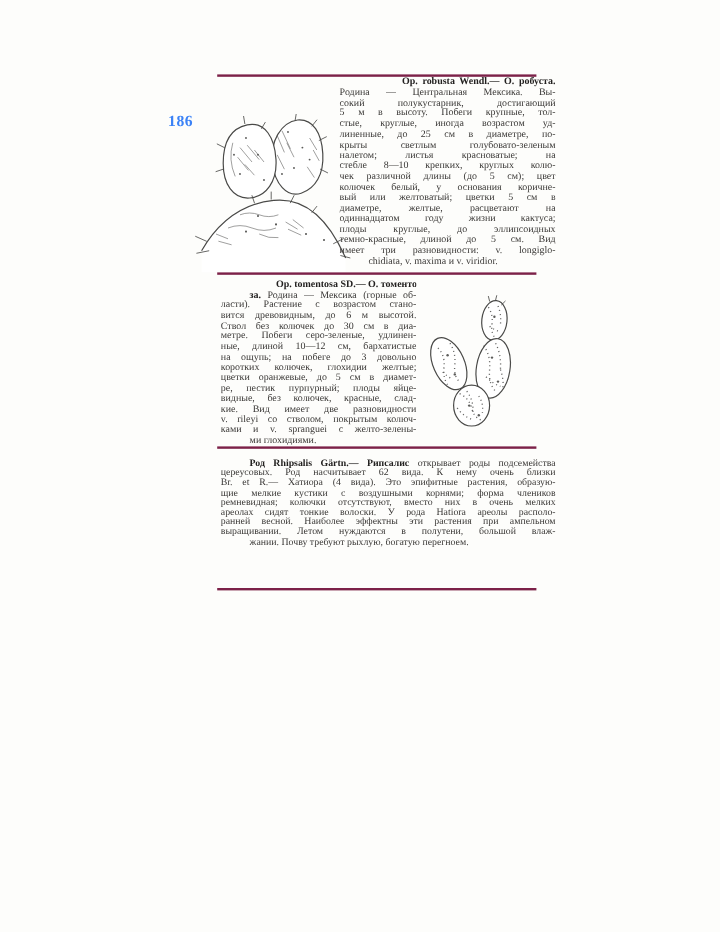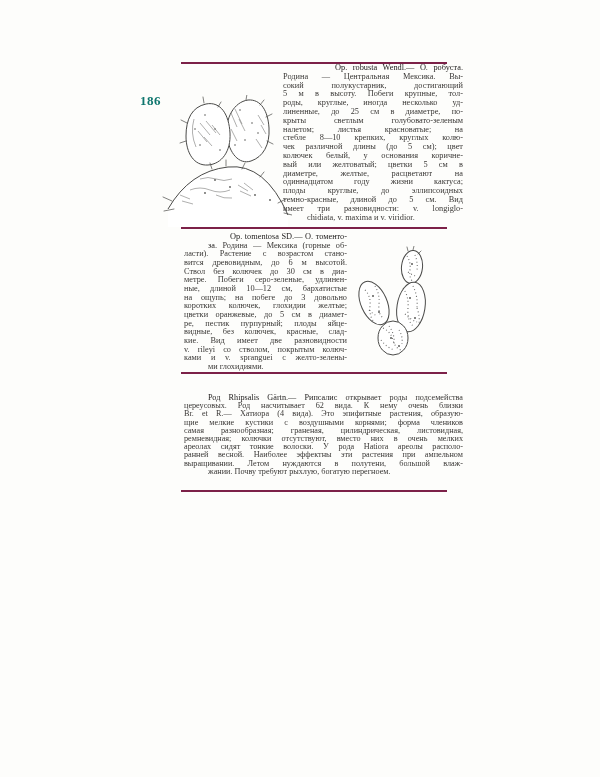--- a/index.html
+++ b/index.html
@@ -11,43 +11,43 @@
   html,body{margin:0;padding:0;}
   .screen{
     position:relative;
     width:600px;height:777px;
     background:var(--paper);
     overflow:hidden;
     font-family:"Liberation Serif","DejaVu Serif",serif;
   }
   .page-number{
     position:absolute;left:140px;top:93px;
-    font-size:13px;font-weight:bold;color:#0f766e;
+    font-size:13px;font-weight:bold;color:#3b82f6;
     letter-spacing:.5px;
   }
   .rule{
     position:absolute;left:181px;width:266px;height:2px;
     background:var(--rule);
   }
   .r1{top:62px;} .r2{top:227px;} .r3{top:372px;} .r4{top:490px;}
   .col{
     position:absolute;color:var(--ink);
   }
   .col1{left:283px;top:64px;width:180px;font-size:8.3px;line-height:8.8px;}
   .col2{left:184px;top:233px;width:163px;font-size:8.3px;line-height:8.65px;}
-  .col3{left:184px;top:382px;width:279px;font-size:8.2px;line-height:8.2px;margin-top:12px;}
+  .col3{left:184px;top:382px;width:279px;font-size:8.2px;line-height:8.2px;}
   .tline{
     text-align:justify;
     text-align-last:justify;
     text-justify:inter-word;
     white-space:nowrap;
     overflow:hidden;
   }
   .tline.last{text-align-last:left;padding-left:24px;}
-  .tline b{font-weight:normal;color:#232120;padding-left:24px;}
+  .tline b{font-weight:bold;color:#232120;padding-left:24px;}
   .illo{position:absolute;}
   .illo1{left:160px;top:95px;}
   .illo2{left:355px;top:246px;}
   .pad{fill:#fff;stroke:var(--drawing);stroke-width:1;}
   .padfill{fill:#fff;stroke:none;}
   .arc{fill:none;stroke:var(--drawing);stroke-width:1;}
   .hatch{stroke:var(--drawing);stroke-width:.55;fill:none;opacity:.8;}
   .spine{stroke:var(--drawing);stroke-width:.7;fill:none;stroke-linecap:round;}
   .st{stroke:var(--drawing);stroke-width:1.1;fill:none;stroke-dasharray:.9 2.6;opacity:.85;}
   .dot{fill:var(--drawing);stroke:none;opacity:.9;}
@@ -102,21 +102,21 @@
         <circle class="dot" cx="45" cy="98" r=".9"></circle>
       <circle class="dot" cx="110" cy="105" r=".9"></circle>
     </g>
   </svg>
 
   <div class="col col1">
       <div class="tline" style="text-indent: 28px;"><b>Op. robusta Wendl.— О. робуста.</b></div>
       <div class="tline">Родина — Центральная Мексика. Вы-</div>
       <div class="tline">сокий полукустарник, достигающий</div>
       <div class="tline">5 м в высоту. Побеги крупные, тол-</div>
-      <div class="tline">роды, круглые, иногда несколько уд-</div>
+      <div class="tline">стые, круглые, иногда возрастом уд-</div>
       <div class="tline">линенные, до 25 см в диаметре, по-</div>
       <div class="tline">крыты светлым голубовато-зеленым</div>
       <div class="tline">налетом; листья красноватые; на</div>
       <div class="tline">стебле 8—10 крепких, круглых колю-</div>
       <div class="tline">чек различной длины (до 5 см); цвет</div>
       <div class="tline">колючек белый, у основания коричне-</div>
       <div class="tline">вый или желтоватый; цветки 5 см в</div>
       <div class="tline">диаметре, желтые, расцветают на</div>
       <div class="tline">одиннадцатом году жизни кактуса;</div>
       <div class="tline">плоды круглые, до эллипсоидных</div>
@@ -181,21 +181,20 @@
     </g>
   </svg>
 
   <div class="rule r3"></div>
 
   <div class="col col3">
       <div class="tline"><b>Род Rhipsalis Gärtn.— Рипсалис</b><span> открывает роды подсемейства</span></div>
       <div class="tline">цереусовых. Род насчитывает 62 вида. К нему очень близки</div>
       <div class="tline">Br. et R.— Хатиора (4 вида). Это эпифитные растения, образую-</div>
       <div class="tline">щие мелкие кустики с воздушными корнями; форма члеников</div>
-      <div class="tline">самая разнообразная; граненая, цилиндрическая, листовидная,</div>
       <div class="tline">ремневидная; колючки отсутствуют, вместо них в очень мелких</div>
       <div class="tline">ареолах сидят тонкие волоски. У рода Hatiora ареолы располо-</div>
       <div class="tline">ранней весной. Наиболее эффектны эти растения при ампельном</div>
       <div class="tline">выращивании. Летом нуждаются в полутени, большой влаж-</div>
       <div class="tline last">жании. Почву требуют рыхлую, богатую перегноем.</div>
     </div>
 
   <div class="rule r4"></div>
 
 </div>

